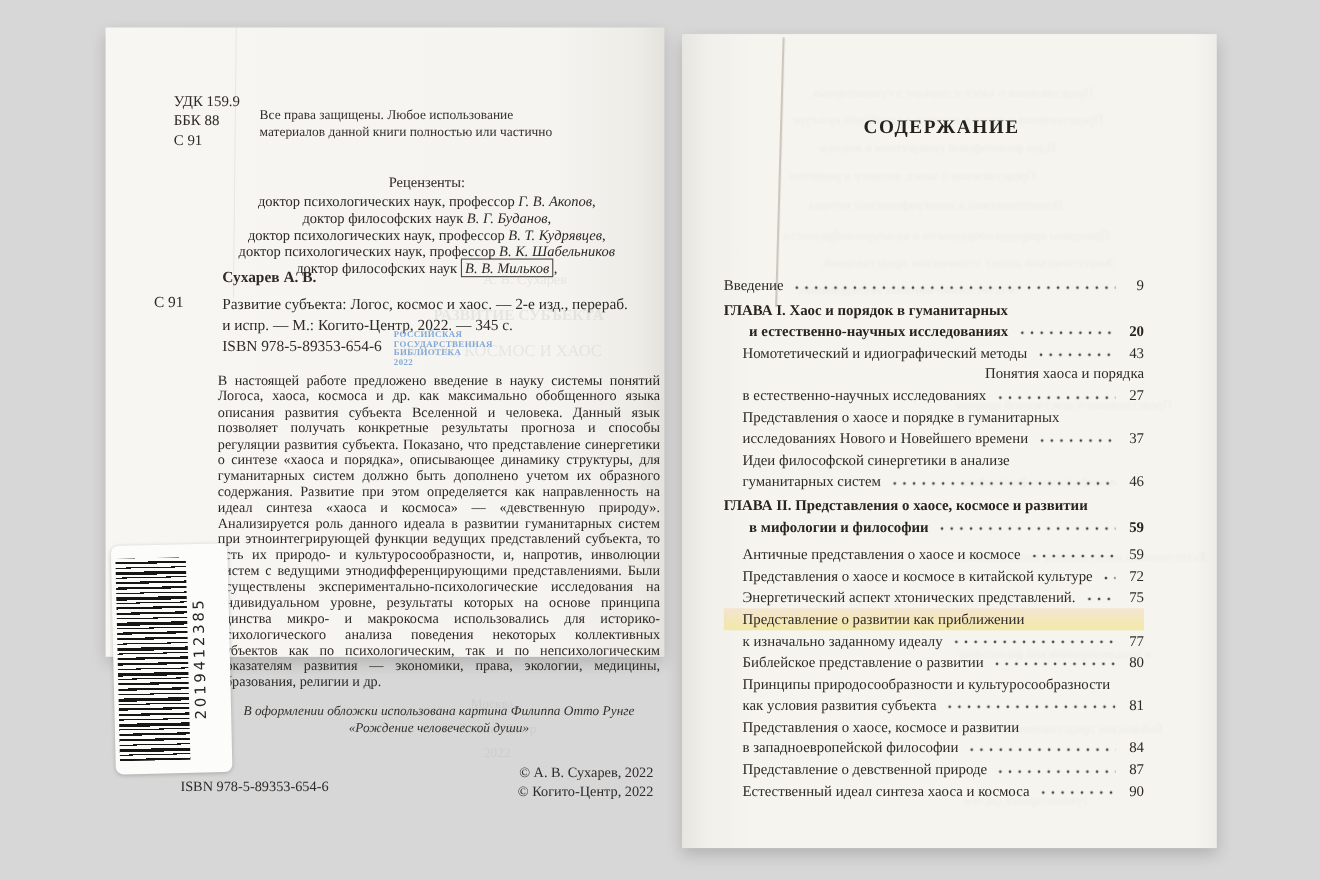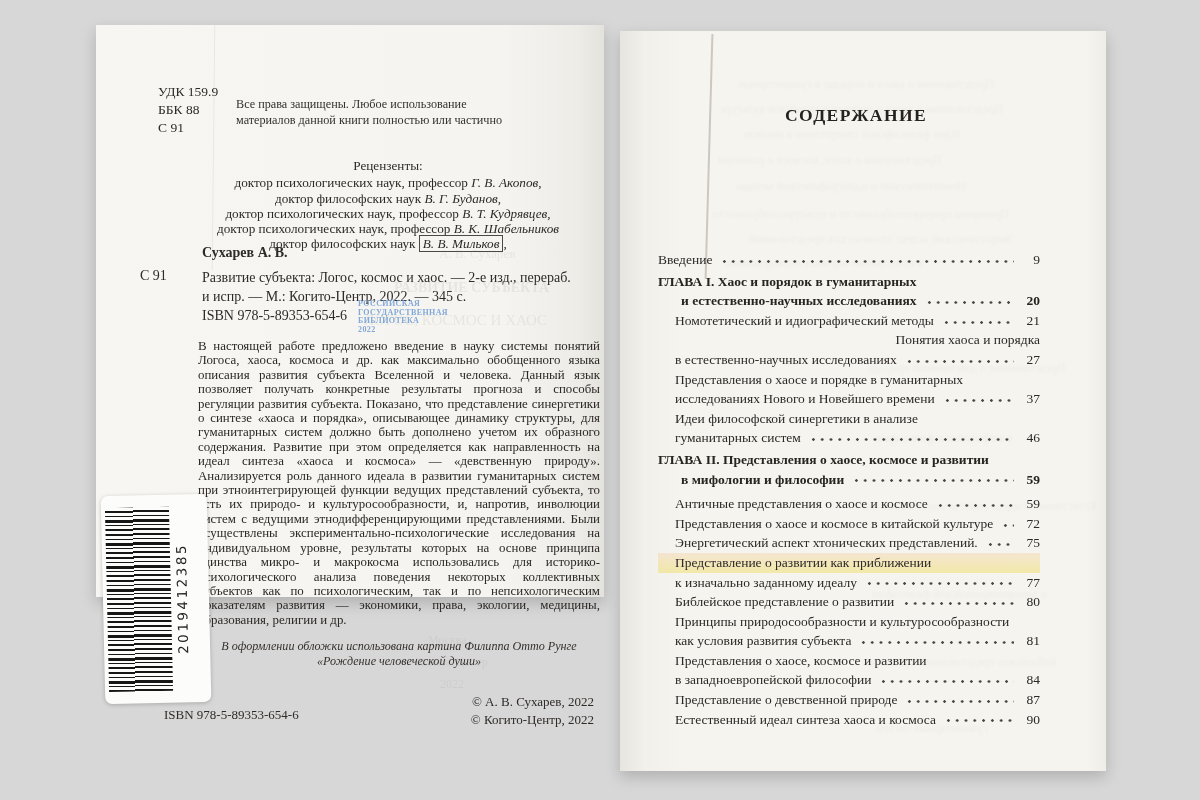--- a/index.html
+++ b/index.html
@@ -184,21 +184,21 @@
         <div class="toc-row" style="padding-left: 23px;">
           <span class="toc-text">и естественно-научных исследованиях</span>
           <span class="leader"></span>
           <span class="page-num">20</span>
         </div>
       </div>
       <div class="toc-entry">
         <div class="toc-row" style="padding-left: 17px;">
           <span class="toc-text">Номотетический и идиографический методы</span>
           <span class="leader"></span>
-          <span class="page-num">21</span>
+          <span class="page-num">43</span>
         </div>
       </div>
       <div class="toc-entry">
         <div class="toc-line" style="padding-left: 17px; text-align: right;">Понятия хаоса и порядка</div>
         <div class="toc-row" style="padding-left: 17px;">
           <span class="toc-text">в естественно-научных исследованиях</span>
           <span class="leader"></span>
           <span class="page-num">27</span>
         </div>
       </div>

